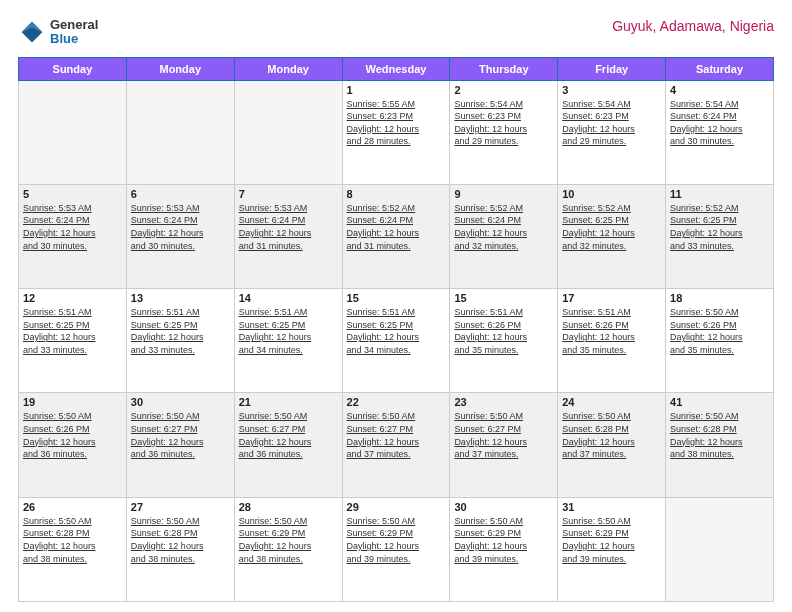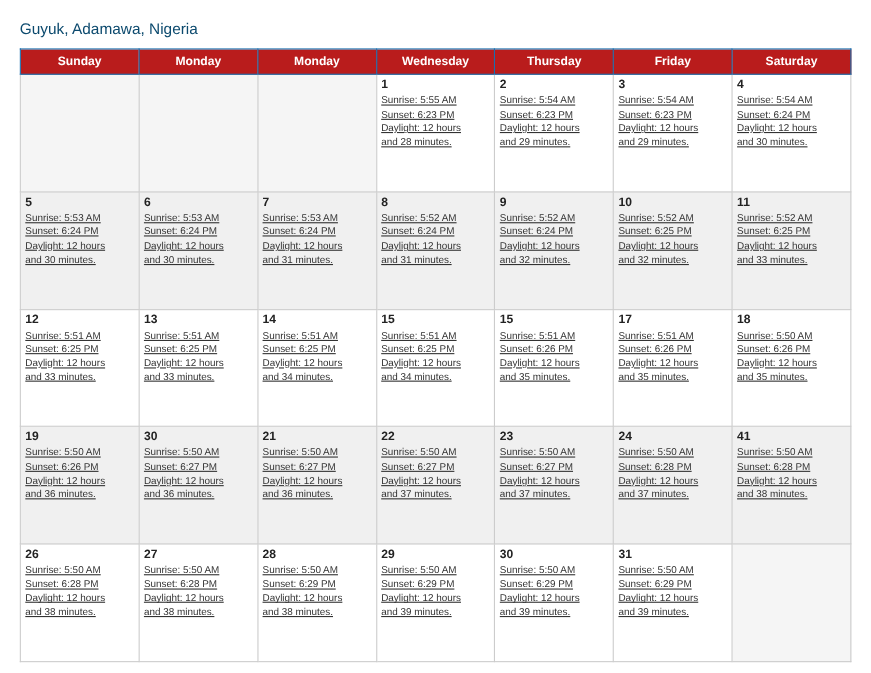--- a/index.html
+++ b/index.html
@@ -51,31 +51,31 @@
       text-align: right;
     }
     .title-month {
       font-size: 32px;
       font-weight: bold;
       color: #222;
       line-height: 1.1;
     }
     .title-location {
       font-size: 14px;
-      color: #0c4a6e;
+      color: #be185d;
     }
     .calendar {
       flex: 1;
       border: 1px solid #ccc;
       border-collapse: collapse;
       width: 100%;
       table-layout: fixed;
     }
     .calendar th {
-      background: #b91c1c;
+      background: #8b5cf6;
       color: #fff;
       font-size: 11px;
       font-weight: bold;
       text-align: center;
       padding: 5px 3px;
       border: 1px solid #1a6faf;
     }
     .calendar td {
       vertical-align: top;
       border: 1px solid #ccc;
@@ -102,20 +102,30 @@
     }
     .row-shade td {
       background: #f0f0f0;
     }
   </style>
 </head>
 <body>
 
 <div class="page">
   <div class="header">
+    <div class="logo">
+      <svg class="logo-icon" viewBox="0 0 32 32">
+        <polygon points="16,4 28,16 16,10 4,16" fill="#2a7fc1"></polygon>
+        <polygon points="16,10 28,16 16,28 4,16" fill="#1a5a8a"></polygon>
+      </svg>
+      <div class="logo-text">
+        <span class="logo-general">General</span>
+        <span class="logo-blue">Blue</span>
+      </div>
+    </div>
     <div class="title-block">
       <div class="title-location">Guyuk, Adamawa, Nigeria</div>
     </div>
   </div>
 
   <table class="calendar">
     <thead>
       <tr>
       <th>Sunday</th>
           <th>Monday</th>

